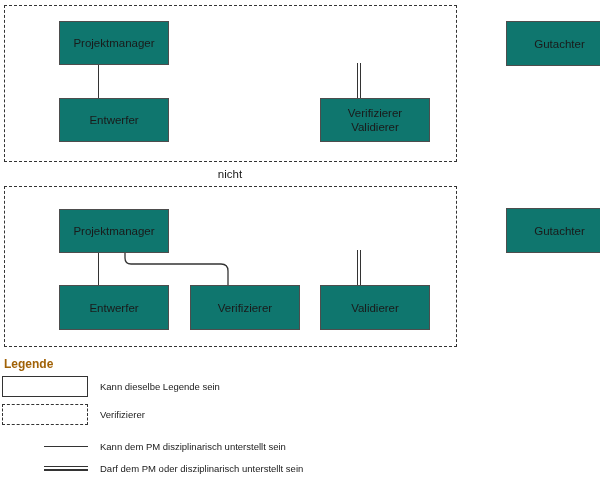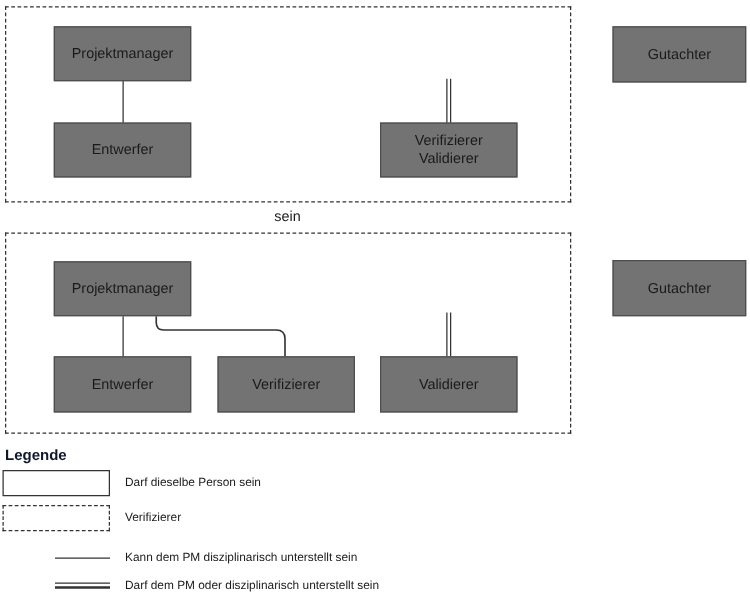--- a/index.html
+++ b/index.html
@@ -21,30 +21,31 @@
     left: 0;
     top: 0;
     width: 600px;
     height: 480px;
   }
 
   
   .role-box {
     position: absolute;
     box-sizing: border-box;
-    background: #737373;
+    background: #0f766e;
     border: 1.3px solid #4d4d4d;
     display: flex;
     align-items: center;
     justify-content: center;
     text-align: center;
     font-size: 11.5px;
     line-height: 14px;
     color: #1a1a1a;
     white-space: pre-line;
+    margin-left: 16px;
   }
 
   
   .team-box {
     position: absolute;
     box-sizing: border-box;
     background: transparent;
     border: 1.4px dashed #333333;
   }
 
@@ -74,21 +75,21 @@
     font-size: 11.5px;
     color: #1a1a1a;
     text-align: center;
   }
 
   
   .legend-title {
     position: absolute;
     font-size: 12px;
     font-weight: bold;
-    color: #0f172a;
+    color: #a16207;
   }
   .legend-swatch-solid {
     position: absolute;
     box-sizing: border-box;
     background: #ffffff;
     border: 1.3px solid #333333;
   }
   .legend-swatch-dashed {
     position: absolute;
     box-sizing: border-box;
@@ -135,21 +136,21 @@
   <div class="double-line" style="left:357px; top:63px; width:5px; height:36px;">
     <span class="l1"></span>
       <span class="l2"></span>
   </div>
 
   <div class="role-box" style="left:304px; top:98px; width:110px; height:44px;">Verifizierer
 Validierer</div>
 
   <div class="role-box" style="left:490px; top:21px; width:107px; height:45px;">Gutachter</div>
 
-  <div class="oder-label" style="left:180px; top:168px; width:100px;">sein</div>
+  <div class="oder-label" style="left:180px; top:168px; width:100px;">nicht</div>
 
   <div class="team-box" style="left:4px; top:186px; width:453px; height:161px;"></div>
 
   <div class="conn-line conn-v" style="left:98px; top:253px; width:1.3px; height:33px;"></div>
 
   <svg style="position:absolute; left:118px; top:250px; width:118px; height:40px; overflow:visible;" viewBox="0 0 118 40" preserveAspectRatio="none">
     <path d="M 7,3 L 7,8 Q 7,14 13,14 L 103,14 Q 110,14 110,21 L 110,37" fill="none" stroke="#333333" stroke-width="1.3"></path>
   </svg>
 
   <div class="role-box" style="left:43px; top:209px; width:110px; height:44px;">Projektmanager</div>
@@ -163,21 +164,21 @@
       <span class="l2"></span>
   </div>
 
   <div class="role-box" style="left:304px; top:285px; width:110px; height:45px;">Validierer</div>
 
   <div class="role-box" style="left:490px; top:208px; width:107px; height:45px;">Gutachter</div>
 
   <div class="legend-title" style="left:4px; top:357px;">Legende</div>
 
   <div class="legend-swatch-solid" style="left:2px; top:376px; width:86px; height:21px;"></div>
-  <div class="legend-text" style="left:100px; top:381px;">Darf dieselbe Person sein</div>
+  <div class="legend-text" style="left:100px; top:381px;">Kann dieselbe Legende sein</div>
 
   <div class="legend-swatch-dashed" style="left:2px; top:404px; width:86px; height:21px;"></div>
   <div class="legend-text" style="left:100px; top:409px;">Verifizierer</div>
 
   <div class="legend-swatch-line" style="left:44px; top:446px; width:44px;"></div>
   <div class="legend-text" style="left:100px; top:441px;text-align:center;">Kann dem PM disziplinarisch unterstellt sein</div>
 
   <div class="legend-swatch-double" style="left:44px; top:466px; width:44px; height:5px;">
     <i class="d1"></i>
       <i class="d2"></i>

